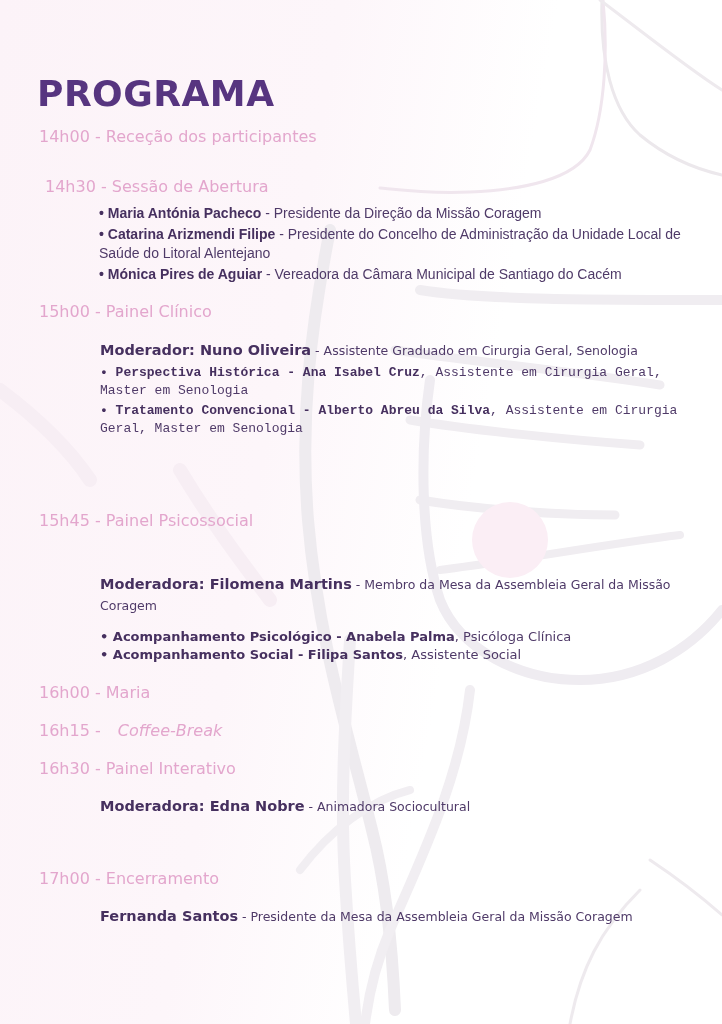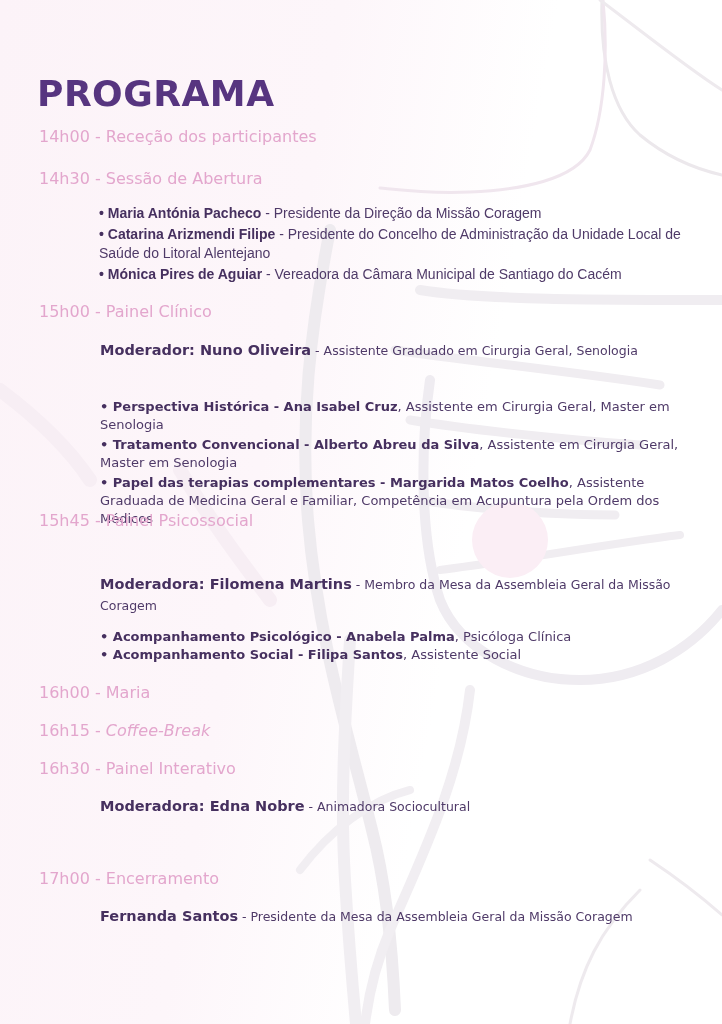--- a/index.html
+++ b/index.html
@@ -52,20 +52,21 @@
       margin: 0;
       font-family: "DejaVu Sans", sans-serif;
       font-size: 16px;
       font-weight: normal;
       color: #e3a6cd;
       line-height: 20px;
       white-space: nowrap;
     }
     .time-heading .italic {
       font-style: italic;
+      margin-left: 12px;
     }
     .block {
       position: absolute;
       left: 100px;
       width: 585px;
       margin: 0;
       font-family: "DejaVu Sans", sans-serif;
       color: #4a3366;
     }
     .line {
@@ -136,21 +137,21 @@
 </svg>
 
 <div class="content">
 
   <h1 class="title">PROGRAMA</h1>
 
   <div class="time-heading" style="top:127px;">
     <span>14h00</span><span> - </span><span>Receção dos participantes</span>
   </div>
 
-  <div class="time-heading" style="top:169px;">
+  <div class="time-heading" style="top:177px;margin-left:6px;">
     <span>14h30</span><span> - </span><span>Sessão de Abertura</span>
   </div>
 
   <div class="block" style="top:204px; left:99px;">
     <p class="line cond">
       <span class="name">• </span><span class="name">Maria Antónia Pacheco</span><span class="desc"> - Presidente da Direção da Missão Coragem</span>
     </p>
     <div class="gap"></div>
     <p class="line cond">
       <span class="name">• </span><span class="name">Catarina Arizmendi Filipe</span><span class="desc"> - Presidente do Concelho de Administração da Unidade Local de Saúde do Litoral Alentejano</span>
@@ -164,32 +165,29 @@
   <div class="time-heading" style="top:302px;">
     <span>15h00</span><span> - </span><span>Painel Clínico</span>
   </div>
 
   <div class="block" style="top:340px;">
     <p class="line moderator">
       <span class="name">Moderador: Nuno Oliveira</span><span class="desc"> - Assistente Graduado em Cirurgia Geral, Senologia</span>
     </p>
   </div>
 
-  <div class="block" style="top:398px;">
+  <div class="block" style="top:364px;font-family:Liberation Mono, monospace;">
     <p class="line">
       <span class="name">• </span><span class="name">Perspectiva Histórica - Ana Isabel Cruz</span><span class="desc">, Assistente em Cirurgia Geral, Master em Senologia</span>
     </p>
     <div class="gap"></div>
     <p class="line">
       <span class="name">• </span><span class="name">Tratamento Convencional - Alberto Abreu da Silva</span><span class="desc">, Assistente em Cirurgia Geral, Master em Senologia</span>
     </p>
     <div class="gap"></div>
-    <p class="line">
-      <span class="name">• </span><span class="name">Papel das terapias complementares - Margarida Matos Coelho</span><span class="desc">, Assistente Graduada de Medicina Geral e Familiar, Competência em Acupuntura pela Ordem dos Médicos</span>
-    </p>
   </div>
 
   <div class="time-heading" style="top:511px;">
     <span>15h45</span><span> - </span><span>Painel Psicossocial</span>
   </div>
 
   <div class="block" style="top:574px;">
     <p class="line moderator">
       <span class="name">Moderadora: Filomena Martins</span><span class="desc"> - Membro da Mesa da Assembleia Geral da Missão Coragem</span>
     </p>

